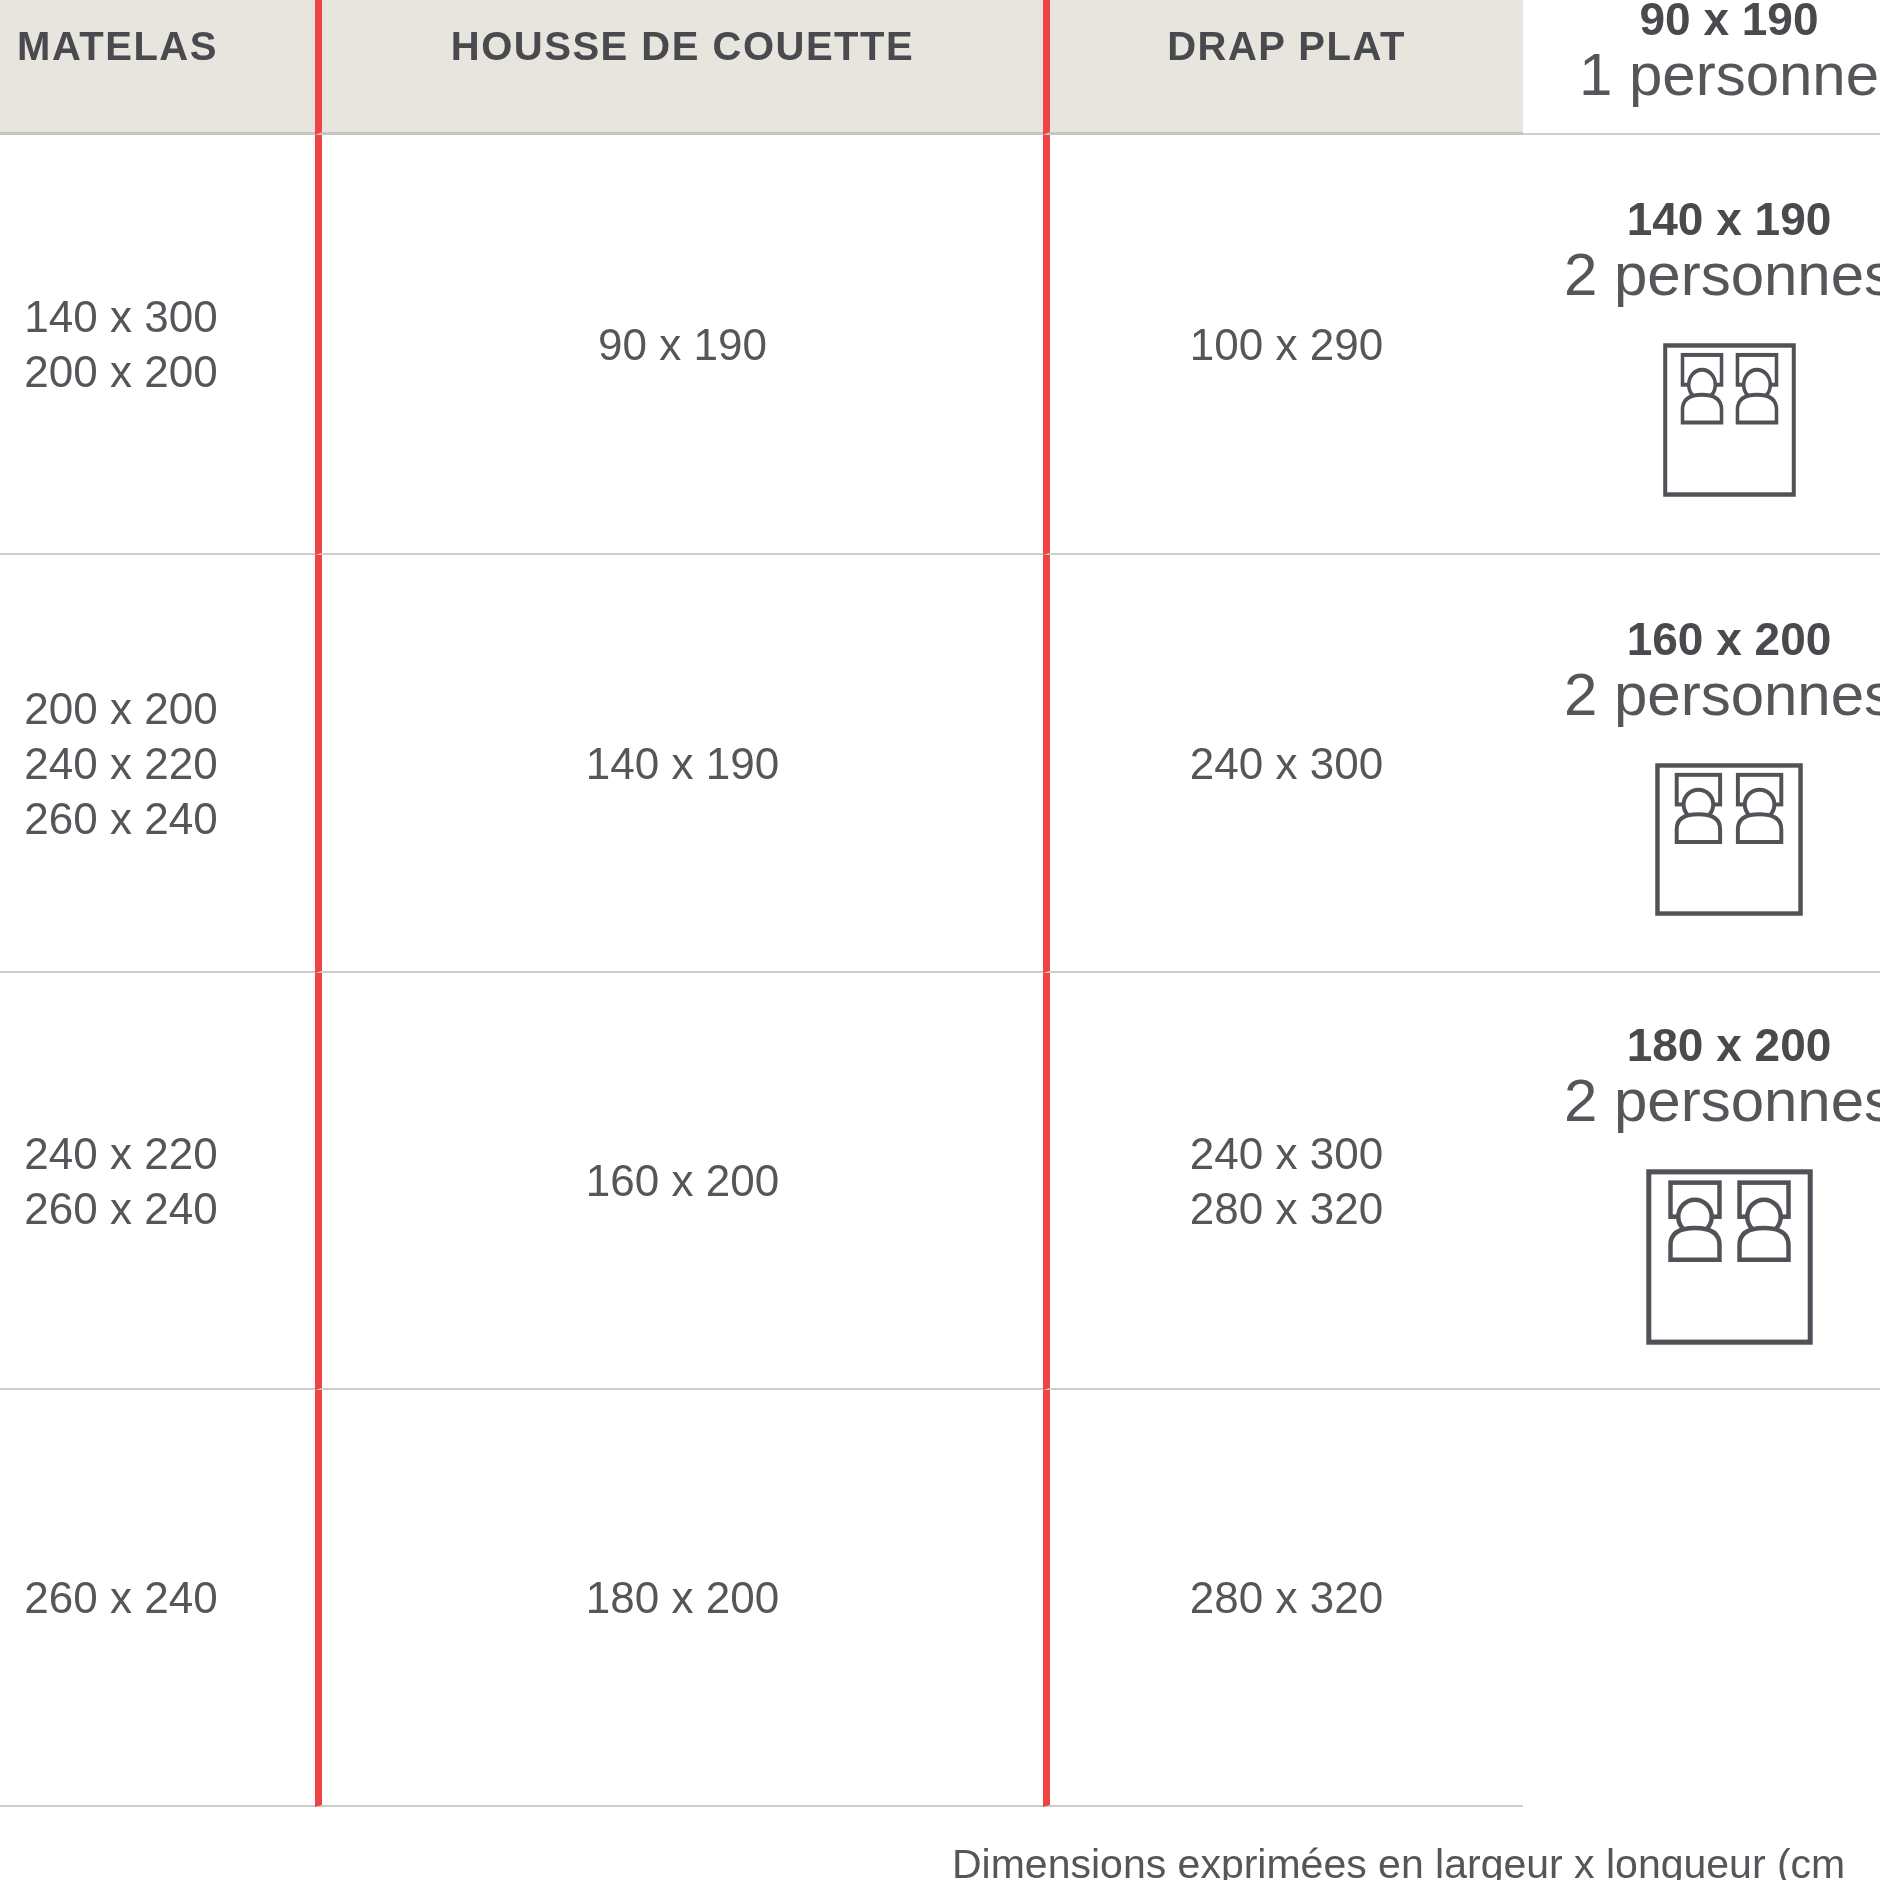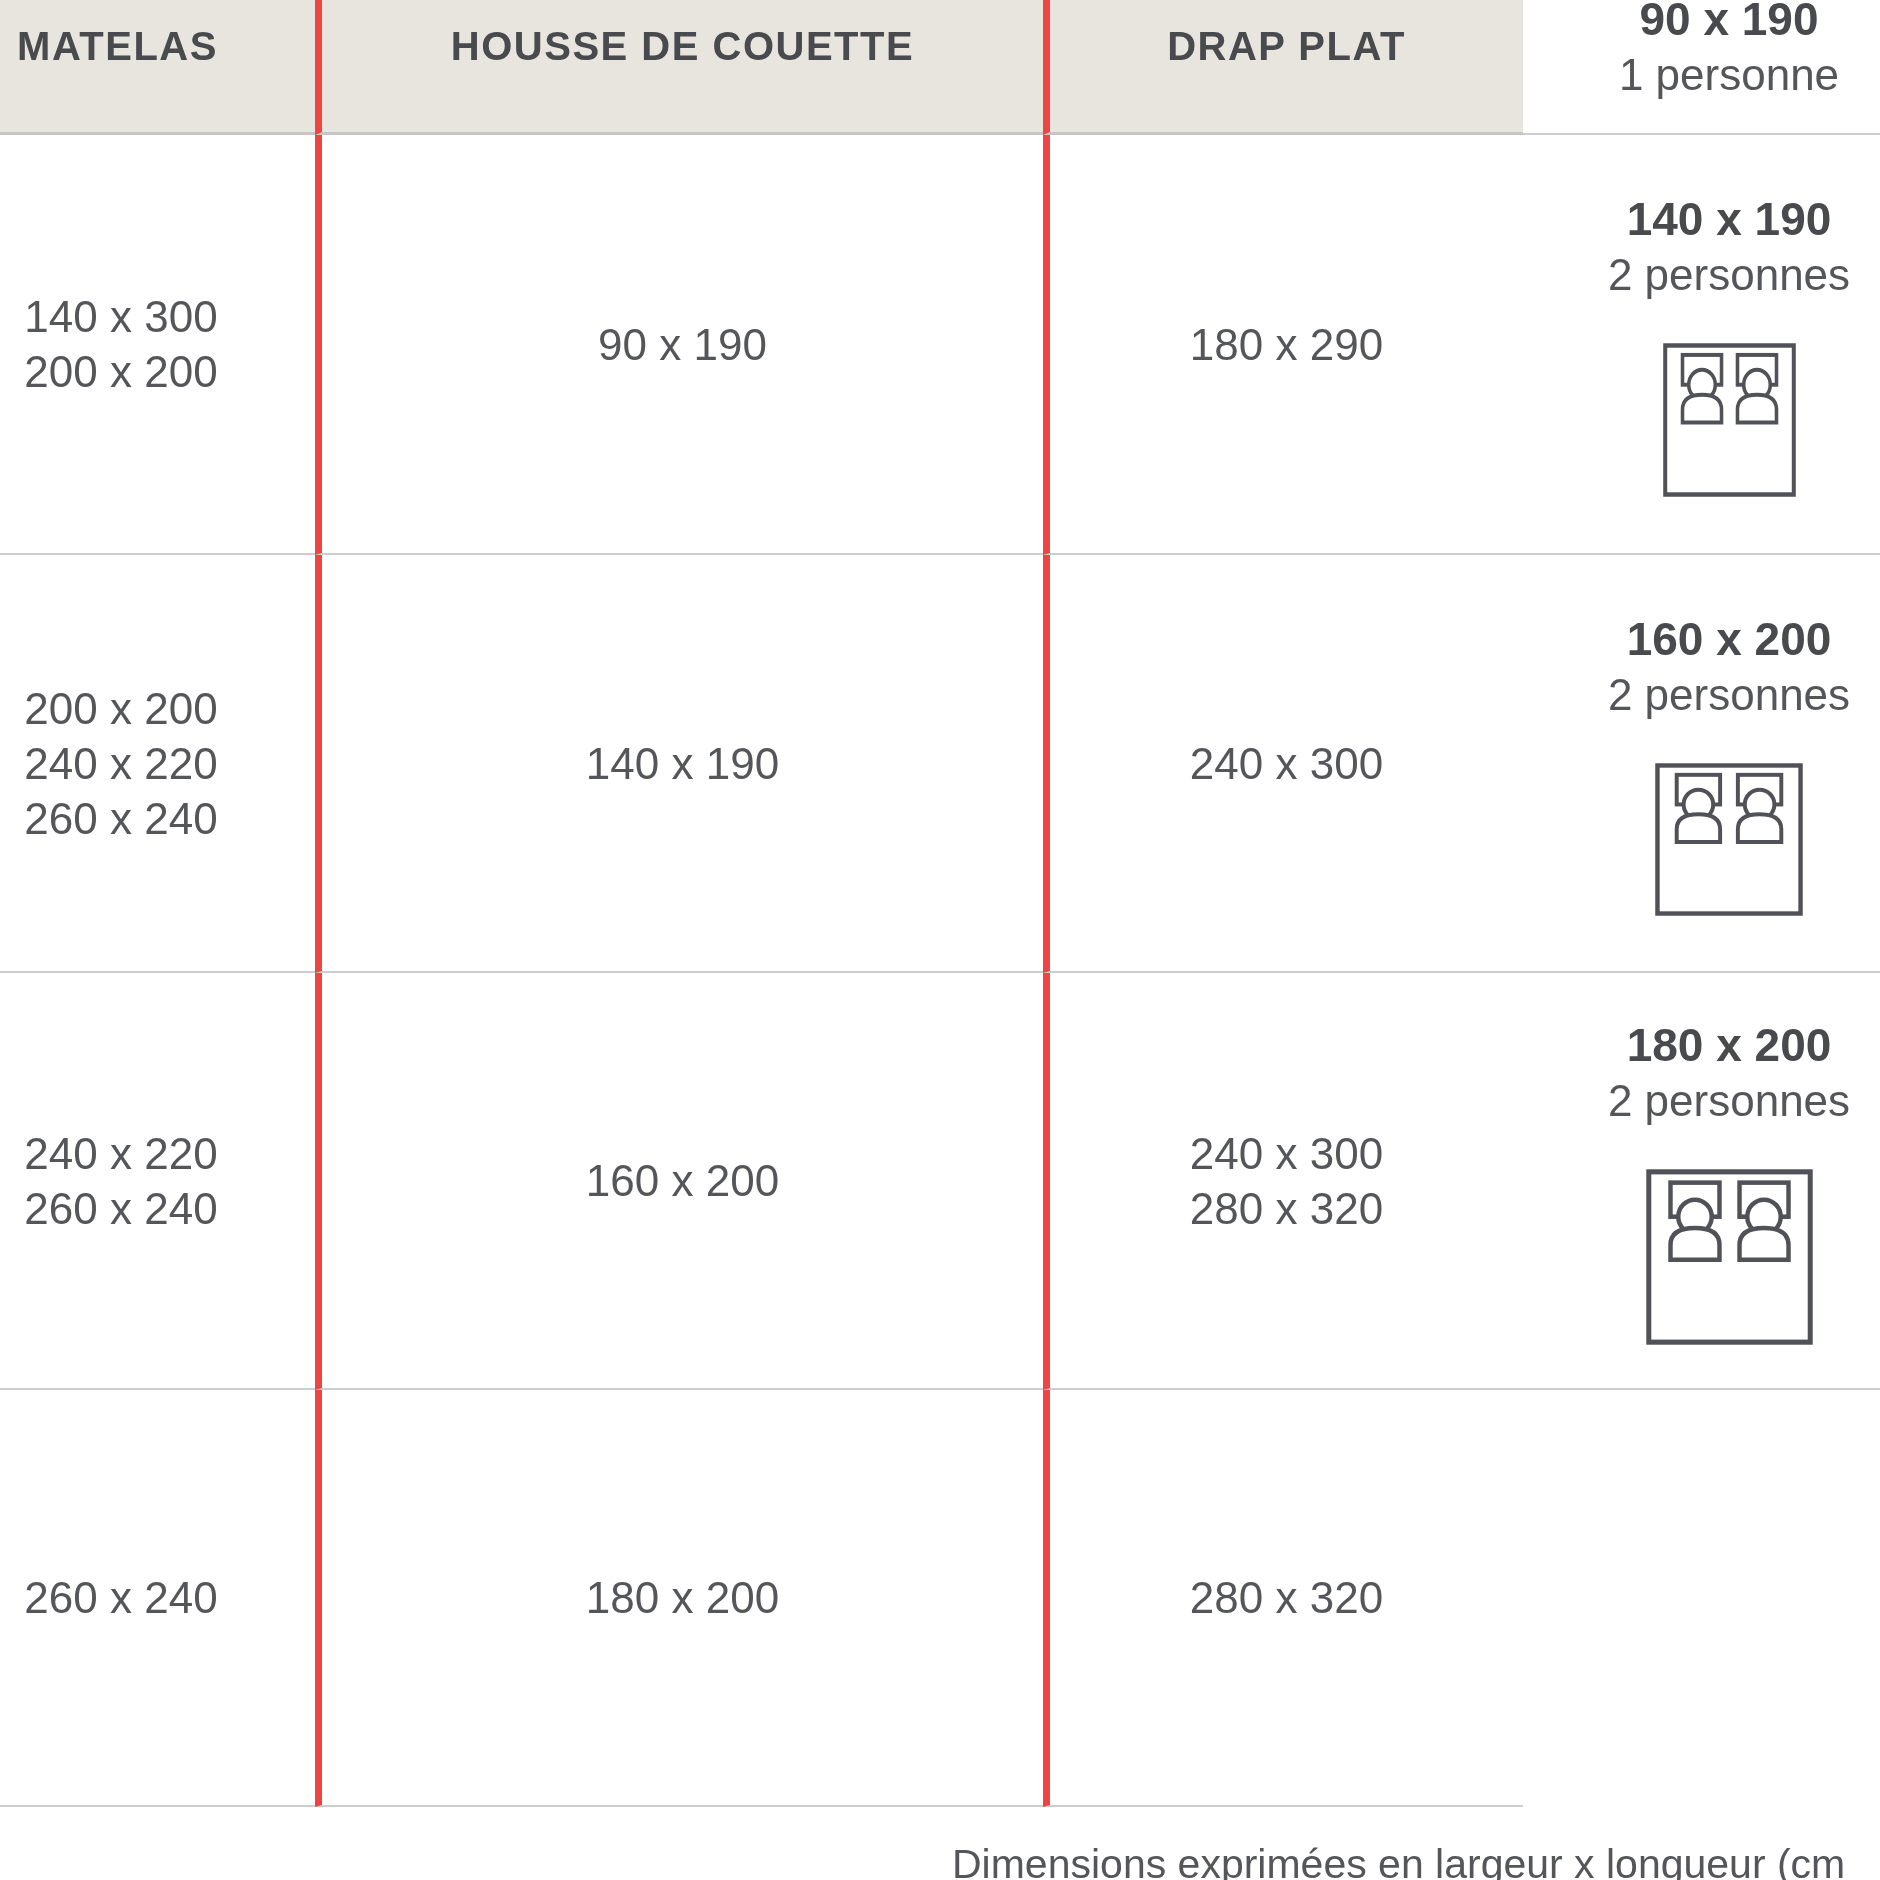--- a/index.html
+++ b/index.html
@@ -24,21 +24,21 @@
   }
   .td{
     background:#ffffff;
     display:flex;flex-direction:column;align-items:center;justify-content:center;
     border-bottom:2px solid #cdcdcd;box-sizing:border-box;
     font-size:44px;line-height:55px;color:#55565a;
     white-space:nowrap;
   }
   .bl{border-left:7px solid #ef4444;}
   .mattress-size{font-weight:bold;font-size:46px;line-height:56px;color:#494a4e;}
-  .capacity{font-size:44px;line-height:56px;color:#55565a;}
+  .capacity{font-size:60px;line-height:56px;color:#55565a;}
   .bed-icon{margin-top:40px;display:block;}
   .bed-icon *{stroke:#515257;}
   .footnote{
     position:absolute;left:952px;top:1841px;
     font-size:41px;color:#55565a;white-space:nowrap;
   }
 </style>
 </head>
 <body>
 
@@ -59,21 +59,21 @@
     </svg>
   </div>
   <div class="td bl">
     <div>140 x 300</div>
     <div>200 x 200</div>
   </div>
   <div class="td bl">
     <div>90 x 190</div>
   </div>
   <div class="td bl">
-    <div>180 x 290</div>
+    <div>100 x 290</div>
   </div>
 
   <div class="td">
     <div class="mattress-size">140 x 190</div>
     <div class="capacity">2 personnes</div>
     <svg class="bed-icon" width="133" height="154" viewBox="0 0 150 155" preserveAspectRatio="none">
       <rect x="2.5" y="2.5" width="145" height="150" fill="none" stroke-width="4.5"></rect>
       <rect x="22" y="12" width="44" height="30" fill="none" stroke-width="4"></rect>
       <circle cx="44" cy="42" r="15" fill="#ffffff" stroke-width="4"></circle>
       <path d="M22 80 L22 67 Q22 52 44 52 Q66 52 66 67 L66 80 Z" fill="#ffffff" stroke-width="4"></path>

